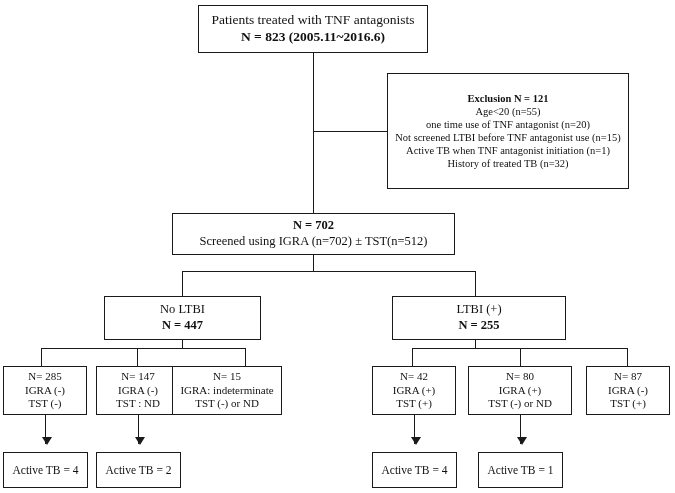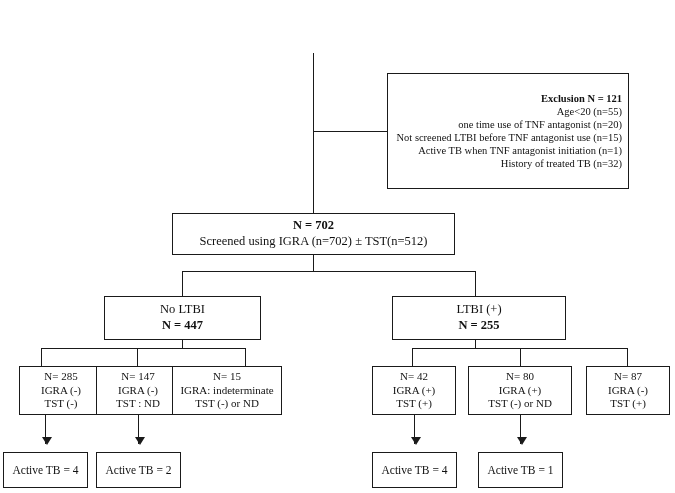--- a/index.html
+++ b/index.html
@@ -68,26 +68,30 @@
   .t-mid   { font-size: 12.5px; }
   .t-grp   { font-size: 12.5px; }
   .t-leaf  { font-size: 11px; }
   .t-out   { font-size: 11.5px; }
 </style>
 </head>
 <body>
 
 <div id="canvas">
 
+  <div class="box t-top" style="left:198px; top:5px; width:230px; height:48px;">
+    <span class="ln">Patients  treated  with  TNF antagonists</span>
+    <span class="ln b">N = 823 (2005.11~2016.6)</span>
+  </div>
 
   <div class="vline" style="left:313px; top:53px; height:160px;"></div>
 
   <div class="hline" style="left:313px; top:131px; width:74px;"></div>
 
-  <div class="box t-excl" style="left:387px; top:73px; width:242px; height:116px; padding:4px 6px;align-items:flex-end;">
+  <div class="box t-excl" style="left:387px; top:73px; width:242px; height:116px; padding:4px 6px;">
     <span class="ln b">Exclusion  N = 121</span>
     <span class="ln">Age&lt;20 (n=55)</span>
     <span class="ln">one time use of TNF  antagonist (n=20)</span>
     <span class="ln">Not screened LTBI  before TNF  antagonist use (n=15)</span>
     <span class="ln">Active TB when TNF antagonist initiation (n=1)</span>
     <span class="ln">History of treated TB (n=32)</span>
   </div>
 
   <div class="box t-mid" style="left:172px; top:213px; width:283px; height:42px;">
     <span class="ln b">N = 702</span>
@@ -114,21 +118,21 @@
   <div class="vline" style="left:41px; top:348px; height:18px;"></div>
   <div class="vline" style="left:137px; top:348px; height:18px;"></div>
   <div class="vline" style="left:245px; top:348px; height:18px;"></div>
 
   <div class="vline" style="left:475px; top:340px; height:8px;"></div>
   <div class="hline" style="left:412px; top:348px; width:215px;"></div>
   <div class="vline" style="left:412px; top:348px; height:18px;"></div>
   <div class="vline" style="left:520px; top:348px; height:18px;"></div>
   <div class="vline" style="left:627px; top:348px; height:18px;"></div>
 
-  <div class="box t-leaf" style="left:19px; top:366px; width:84px; height:49px;">
+  <div class="box t-leaf" style="left:3px; top:366px; width:84px; height:49px;">
     <span class="ln">N= 285</span>
     <span class="ln">IGRA  (-)</span>
     <span class="ln">TST (-)</span>
   </div>
 
   <div class="box t-leaf" style="left:96px; top:366px; width:84px; height:49px;">
     <span class="ln">N= 147</span>
     <span class="ln">IGRA  (-)</span>
     <span class="ln">TST : ND</span>
   </div>

